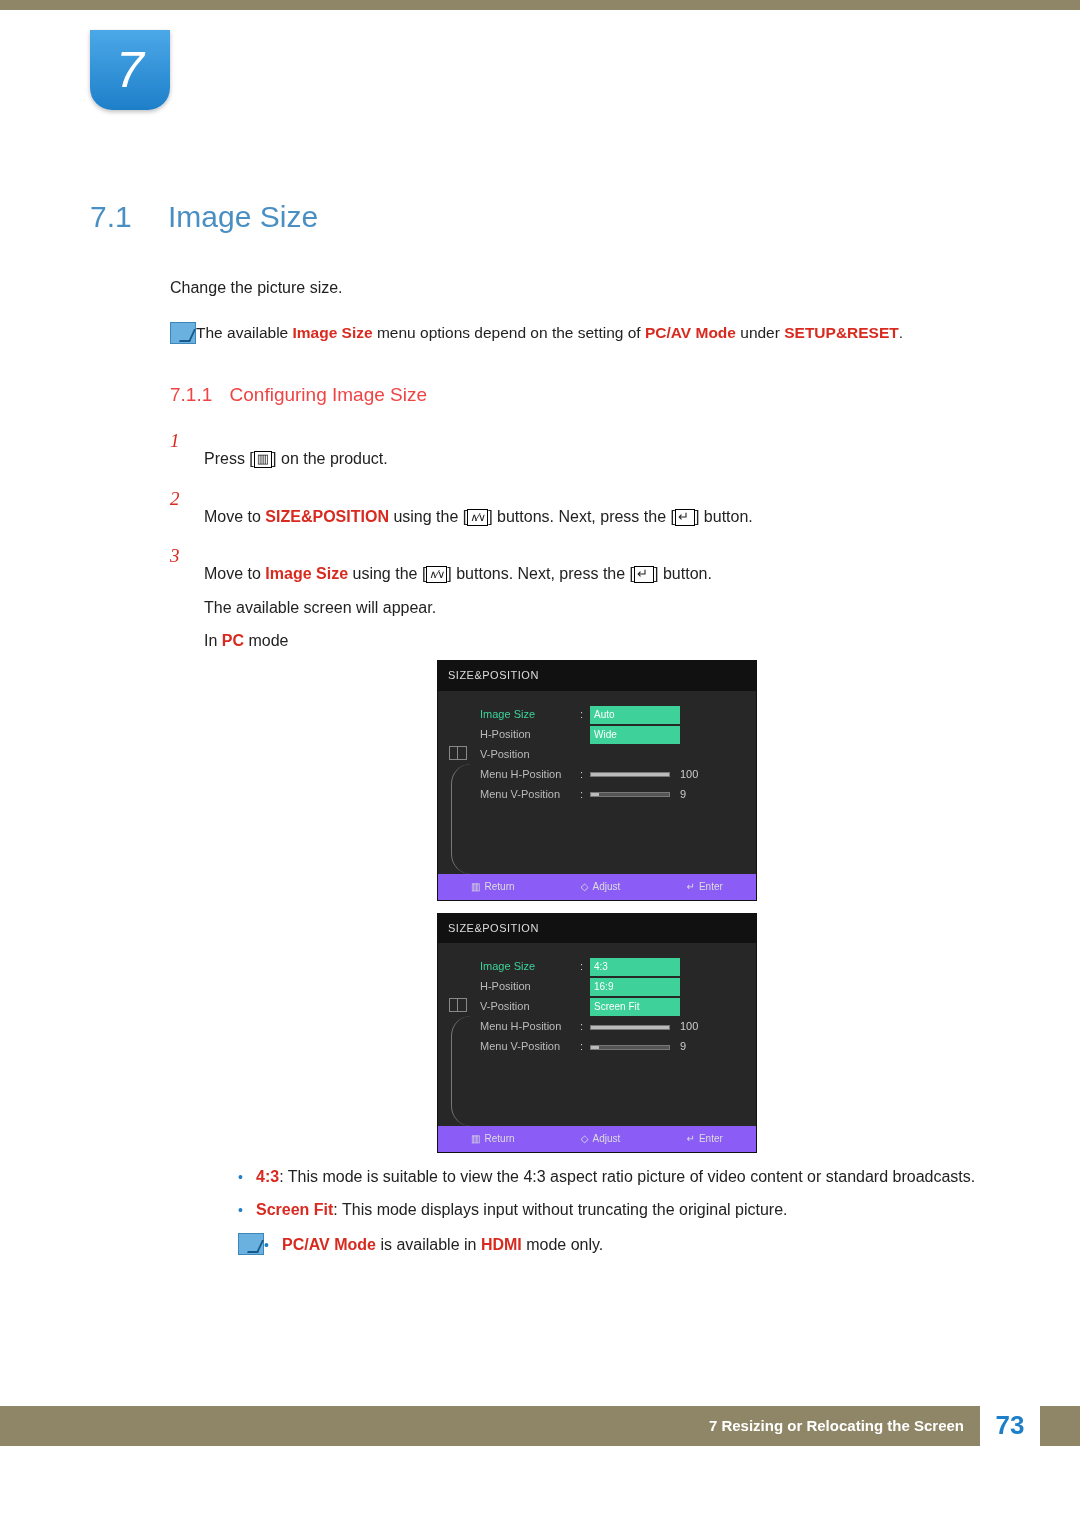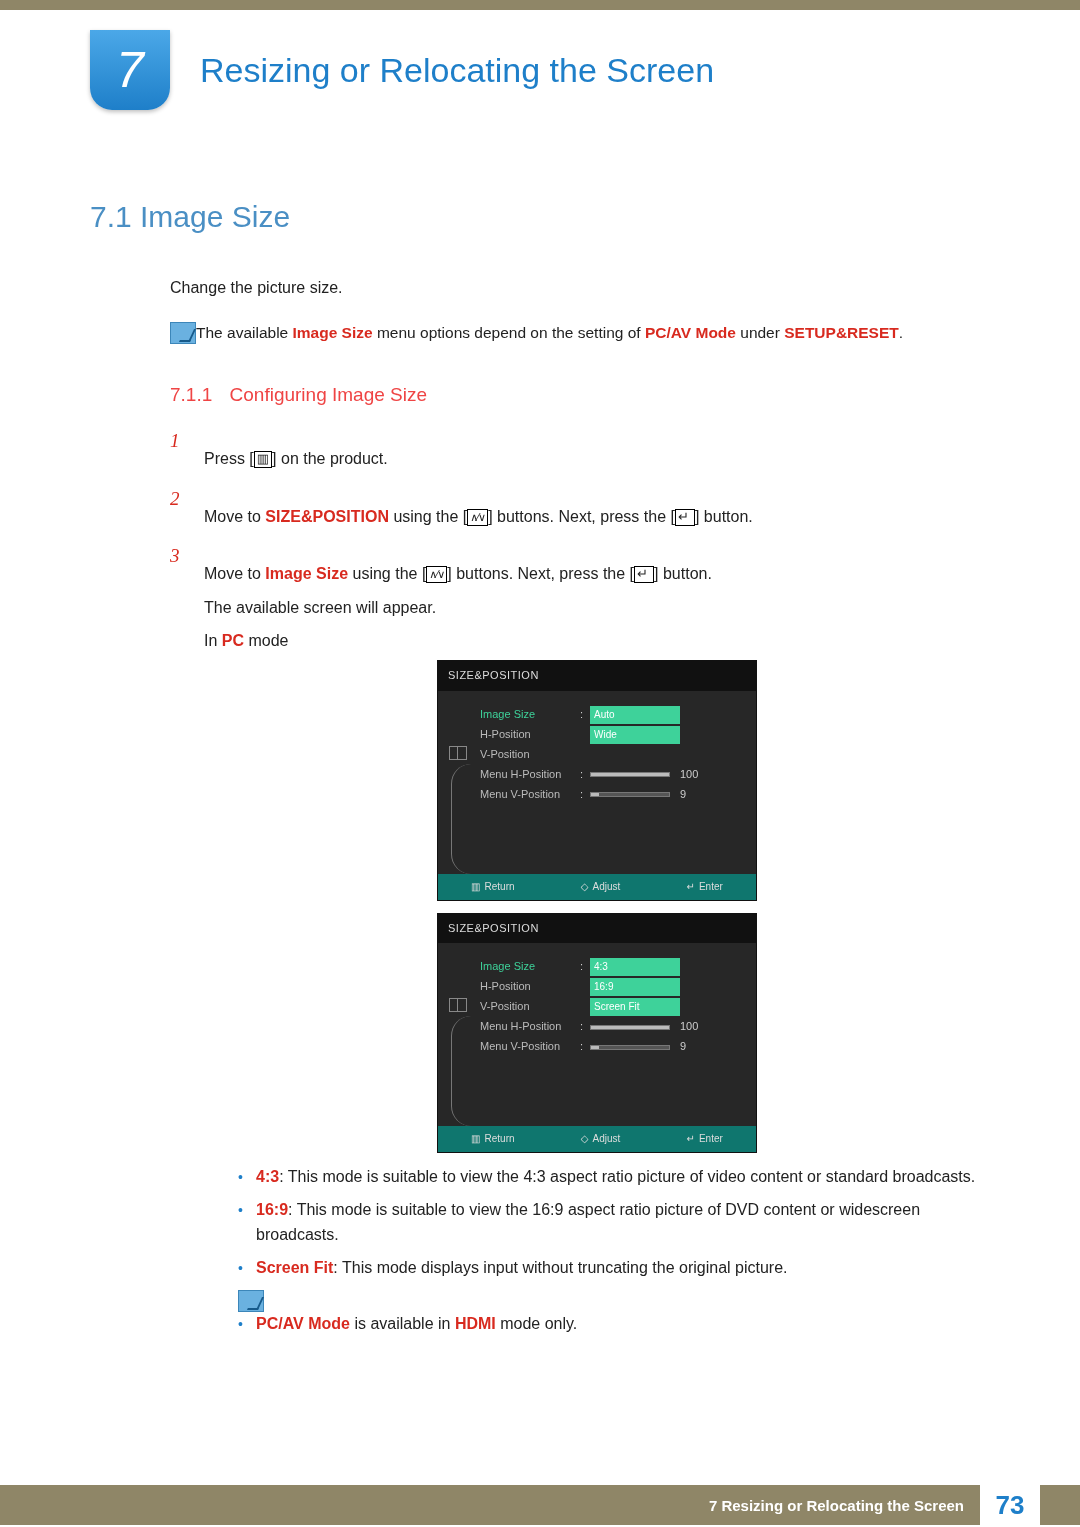--- a/index.html
+++ b/index.html
@@ -10,21 +10,21 @@
     width: 80px; height: 80px;
     background: linear-gradient(#4ba8e8, #1e7fc9);
     border-radius: 0 0 22px 22px;
     color: #fff; font-size: 50px; font-weight: 300;
     display: flex; align-items: center; justify-content: center;
     font-style: italic;
     box-shadow: 0 2px 4px rgba(0,0,0,.25);
   }
   .chapter-title { color: #1e7fc9; font-size: 34px; margin-left: 30px; font-weight: 400; }
   .content { padding: 90px 90px 40px 90px; }
-  .h2 { display: flex; color: #4a8fc4; font-size: 30px; font-weight: 400; margin-bottom: 45px; }
+  .h2 { display: flex; gap: 28px; color: #4a8fc4; font-size: 30px; font-weight: 400; margin-bottom: 45px; }
   .h2-num { min-width: 50px; }
   .intro { margin-left: 80px; font-size: 16px; margin-bottom: 25px; }
   .note-box { display: flex; margin-left: 80px; margin-bottom: 28px; align-items: flex-start; }
   .note-icon { width: 26px; height: 22px; background: #6ab1e0; border: 1px solid #3c86b9; position: relative; flex-shrink: 0; }
   .note-icon::after { content: ''; position: absolute; right: 2px; bottom: 1px; width: 9px; height: 11px; border-right: 2px solid #165a8b; border-bottom: 2px solid #165a8b; transform: skewX(-25deg); }
   .note-text { font-size: 15.5px; line-height: 1.4; }
   .red { color: #d82a1f; font-weight: bold; }
   .h3 { color: #ef4444; font-size: 19px; margin-left: 80px; margin-bottom: 20px; margin-top: 40px; }
   .h3-num { margin-right: 12px; }
   .steps { margin-left: 80px; list-style: none; }
@@ -54,42 +54,41 @@
   .osd-row { display: flex; align-items: center; height: 20px; }
   .osd-label { width: 100px; color: #bbb; }
   .osd-label.active { color: #3ed29a; }
   .osd-colon { width: 10px; }
   .osd-value-area { flex: 1; position: relative; }
   .osd-highlight { background: #3ed29a; color: #fff; padding: 1px 4px; font-size: 10px; display: inline-block; min-width: 90px; }
   .osd-bar { height: 5px; width: 80px; background: #555; border: 1px solid #777; display: inline-block; vertical-align: middle; position: relative; }
   .osd-bar.full::after { content: ''; position: absolute; inset: 0; background: #bbb; }
   .osd-bar.partial::after { content: ''; position: absolute; left:0; top:0; bottom:0; width: 10%; background: #bbb; }
   .osd-num { margin-left: 10px; }
-  .osd-footer { background: #0f766e; display: flex; justify-content: space-around; padding: 5px 0; font-size: 10px; color: #ddd; text-align: center; }
+  .osd-footer { background: #8b5cf6; display: flex; justify-content: space-around; padding: 5px 0; font-size: 10px; color: #ddd; text-align: center; }
   .osd-footer span::before { margin-right: 4px; }
   .foot-return::before { content: '▥'; }
   .foot-adjust::before { content: '◇'; }
   .foot-enter::before { content: '↵'; }
 
   .bullets { list-style: none; margin: 10px 0 10px 34px; }
   .bullets li { position: relative; padding-left: 18px; font-size: 16px; line-height: 1.55; margin-bottom: 8px; }
   .bullets li::before { content: '•'; position: absolute; left: 0; top: 2px; color: #1e7fc9; font-size: 14px; }
 
   .page-footer { background: #8f8667; height: 40px; display: flex; align-items: center; justify-content: flex-end; padding-right: 0; margin-top: 60px; }
   .footer-text { color: #fff; font-size: 15px; font-weight: bold; padding-right: 16px; }
   .footer-page { background: #fff; color: #1e7fc9; font-size: 26px; font-weight: bold; width: 60px; height: 40px; display: flex; align-items: center; justify-content: center; margin-right: 40px; }
 </style>
 </head>
 <body>
 
 <div class="top-bar"></div>
 
 <div class="header">
   <div class="chapter-tab">7</div>
-  <div class="chapter-title">Resizing or Relocating the Screen</div>
 </div>
 
 <div class="content">
 
   <div class="h2">
     <span class="h2-num">7.1</span>
     <span>Image Size</span>
   </div>
 
   <p class="intro">Change the picture size.</p>
@@ -207,25 +206,24 @@
           </div>
           <div class="osd-footer">
             <span class="foot-return">Return</span>
             <span class="foot-adjust">Adjust</span>
             <span class="foot-enter">Enter</span>
           </div>
         </div>
 
         <ul class="bullets">
           <li><span class="red">4:3</span><span>: This mode is suitable to view the 4:3 aspect ratio picture of video content or standard broadcasts.</span></li>
-          <li><span class="red">16:9</span><span>: This mode is suitable to view the 16:9 aspect ratio picture of DVD content or widescreen broadcasts.</span></li>
           <li><span class="red">Screen Fit</span><span>: This mode displays input without truncating the original picture.</span></li>
         </ul>
 
-        <div class="note-box" style="margin-left:34px;flex-direction:column;">
+        <div class="note-box" style="margin-left:34px;">
           <div class="note-icon"></div>
           <ul class="bullets" style="margin:0;">
             <li><span class="red">PC/AV Mode</span><span> is available in </span><span class="red">HDMI</span><span> mode only.</span></li>
           </ul>
         </div>
 
       </div>
     </li>
   </ol>
 

